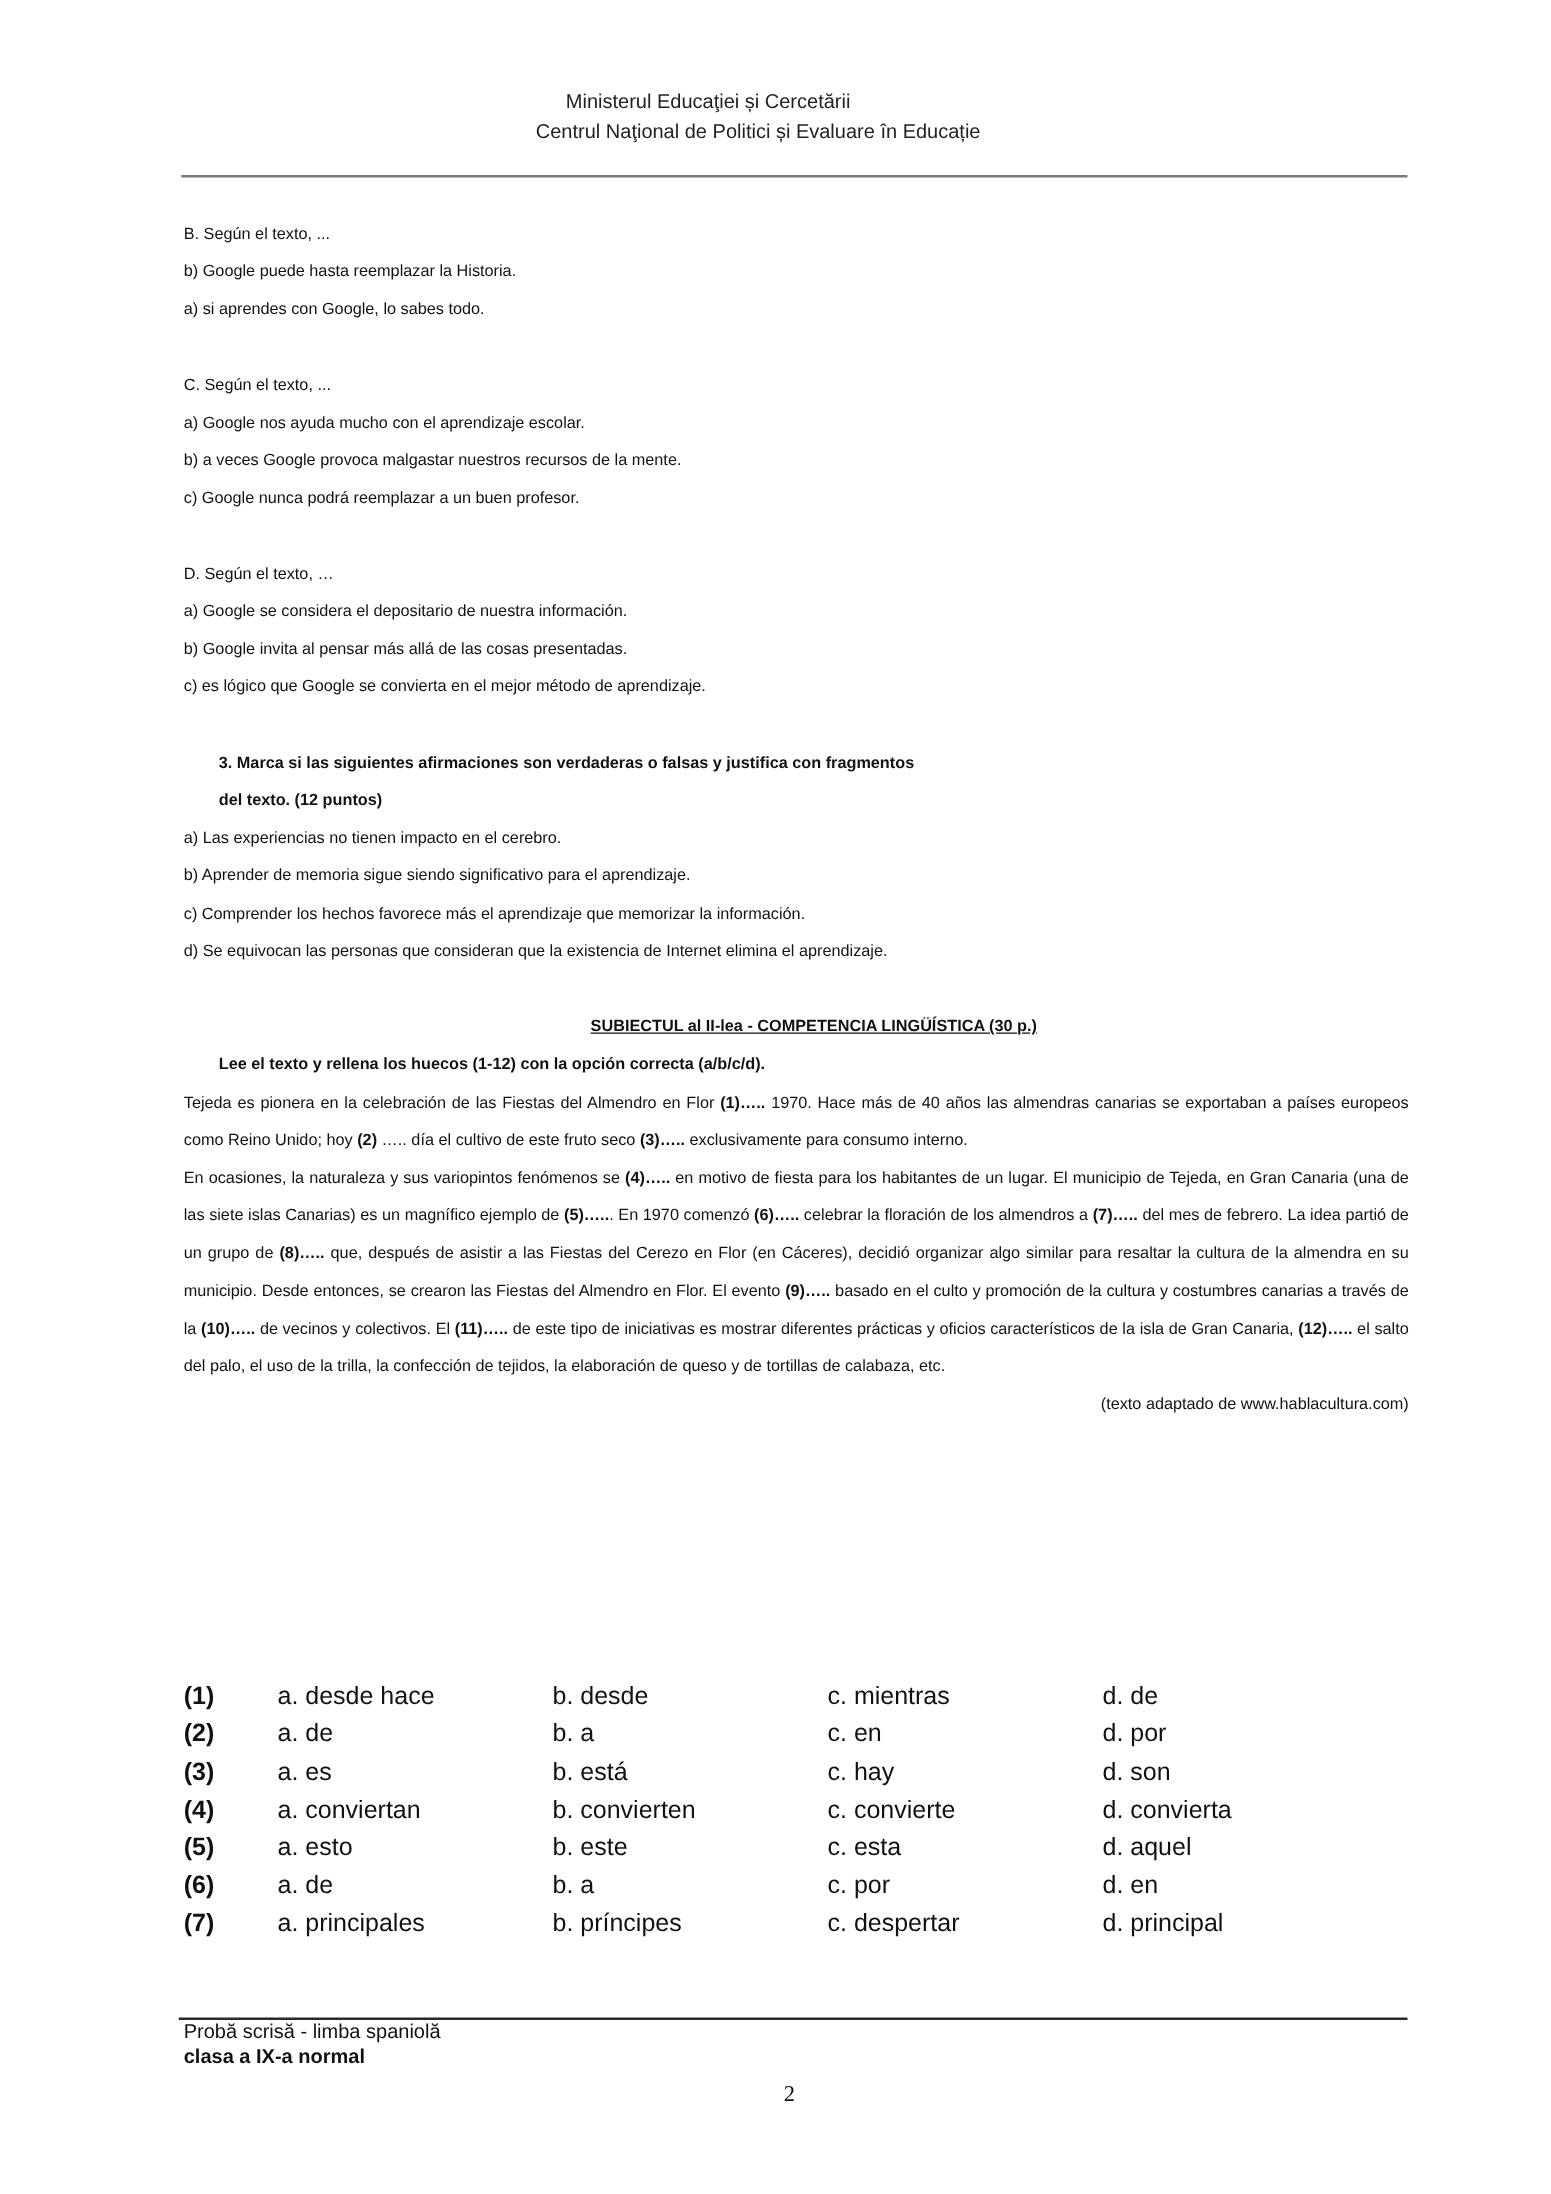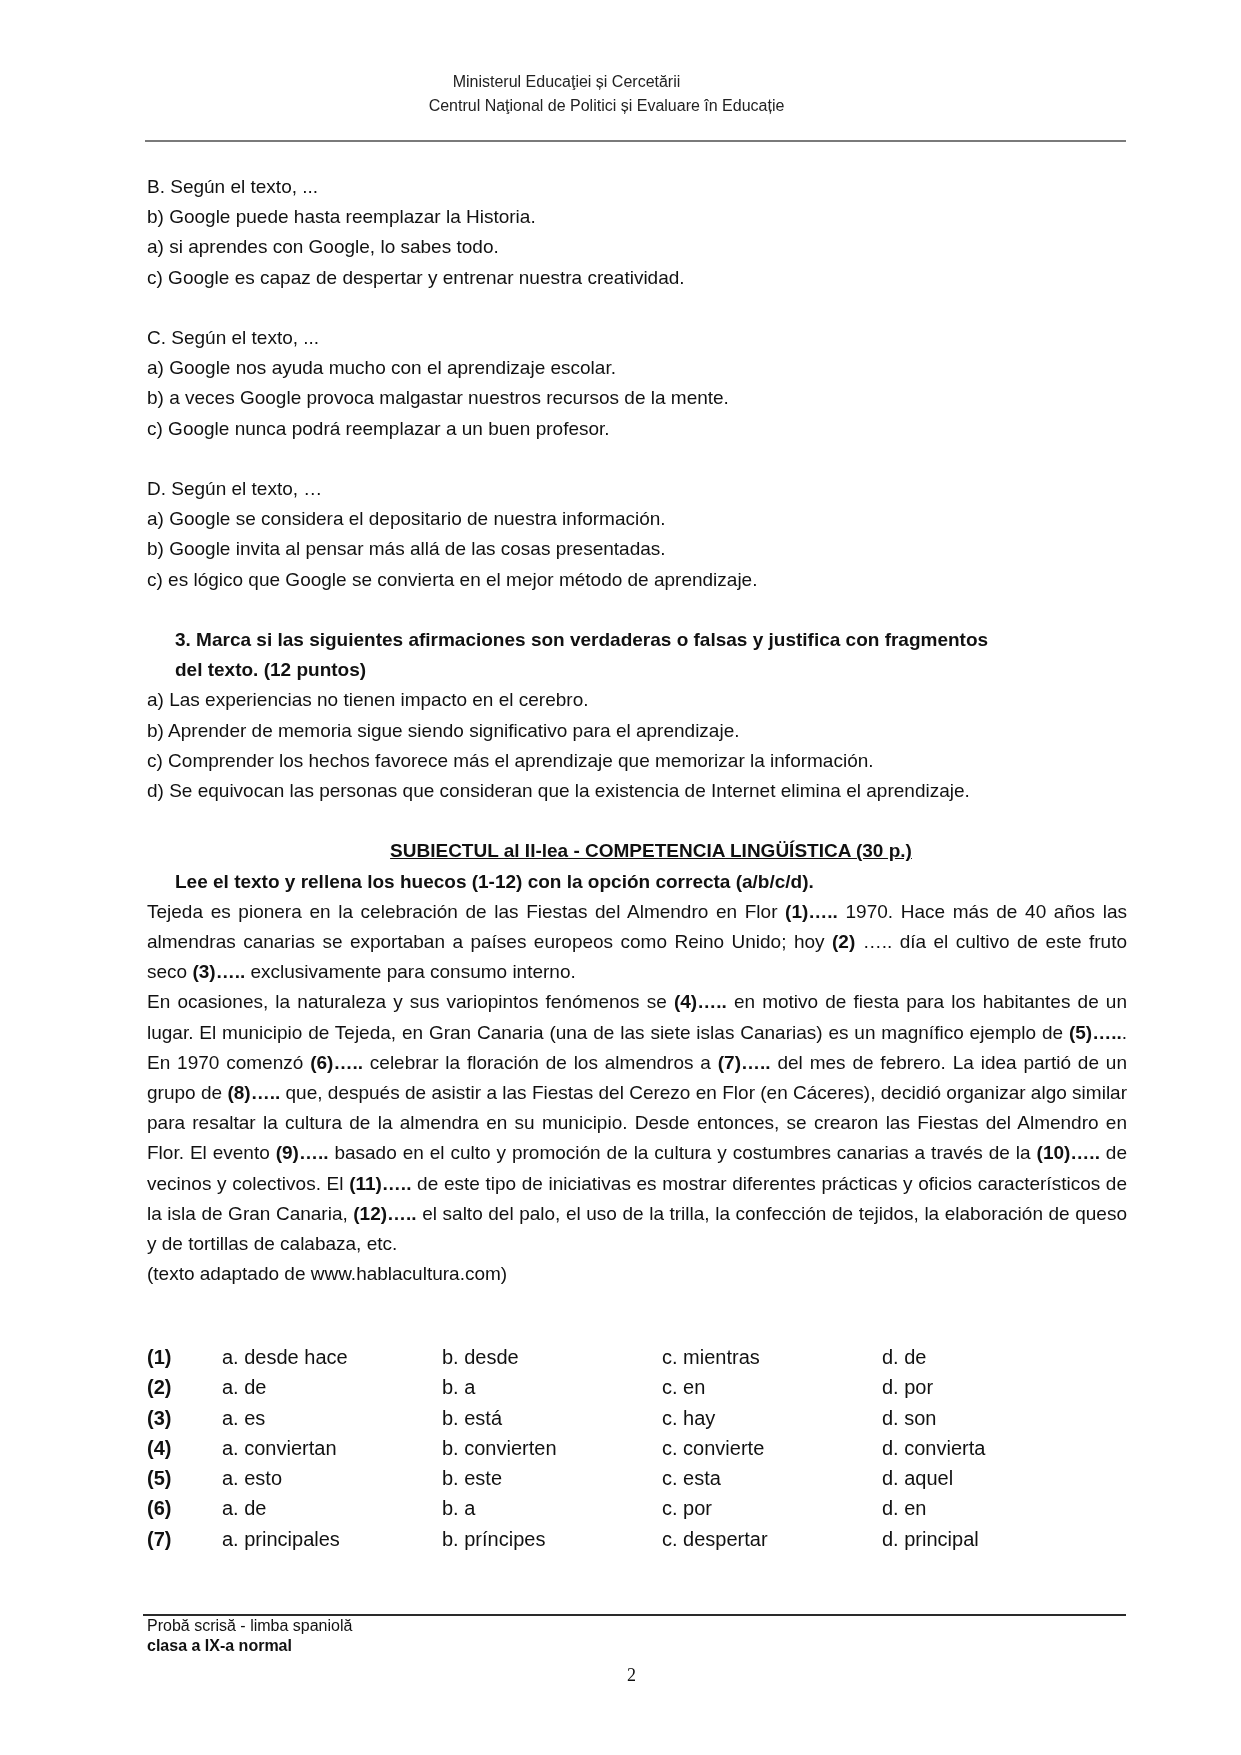--- a/index.html
+++ b/index.html
@@ -2,27 +2,27 @@
 <html><head>
 <meta charset="utf-8">
 <style>
   html, body { margin:0; padding:0; background:#ffffff; }
   body { width:1241px; height:1755px; position:relative; overflow:hidden;
          font-family:"Liberation Sans", sans-serif; color:#111; }
   .hdr { position:absolute; left:0; width:1133px; text-align:center; font-size:16px; color:#222; }
   .hdr1 { top:73px; }
   .hdr2 { top:97px;padding-left:40px; }
   .hr-top { position:absolute; left:145px; width:981px; top:140px; height:2px; background:#7a7a7a; }
-  .content { position:absolute; left:147px; width:980px; top:172px; font-size:19px; line-height:30.2px; }
+  .content { position:absolute; left:147px; width:980px; top:172px; font-size:13px; line-height:30.2px; }
   .line { white-space:nowrap; }
   .gap { height:30.2px; }
   .bold { font-weight:bold;margin-left:28px; }
   .u { text-decoration:underline;text-align:center; }
   .just { text-align:justify; text-align-last:left; white-space:normal; }
-  .right { text-align:left; }
+  .right { text-align:right; }
   .opts { position:absolute; left:147px; top:1342px; font-size:20px; line-height:30.3px; }
   .opt-row { display:flex; }
   .opt-num { width:75px; font-weight:bold; }
   .opt { width:220px; }
   .hr-bot { position:absolute; left:143px; width:983px; top:1614px; height:2px; background:#2a2a2a; }
   .foot1 { position:absolute; left:147px; top:1617px; font-size:16px; color:#111; }
   .foot2 { position:absolute; left:147px; top:1637px; font-size:16px; font-weight:bold; }
   .pnum { position:absolute; left:627px; top:1665px; font-size:18px; font-family:"Liberation Serif", serif; }
 </style>
 </head>
@@ -30,21 +30,20 @@
 
 <div class="hdr hdr1">Ministerul Educaţiei și Cercetării</div>
 <div class="hdr hdr2">Centrul Naţional de Politici și Evaluare în Educație</div>
 <div class="hr-top"></div>
 
 <div class="content">
   <div>
     <div class="line">B. Según el texto, ...</div>
     <div class="line">b) Google puede hasta reemplazar la Historia.</div>
     <div class="line">a) si aprendes con Google, lo sabes todo.</div>
-    <div class="line">c) Google es capaz de despertar y entrenar nuestra creatividad.</div>
   </div>
   <div class="gap"></div>
   <div>
     <div class="line">C. Según el texto, ...</div>
     <div class="line">a) Google nos ayuda mucho con el aprendizaje escolar.</div>
     <div class="line">b) a veces Google provoca malgastar nuestros recursos de la mente.</div>
     <div class="line">c) Google nunca podrá reemplazar a un buen profesor.</div>
   </div>
   <div class="gap"></div>
   <div>

